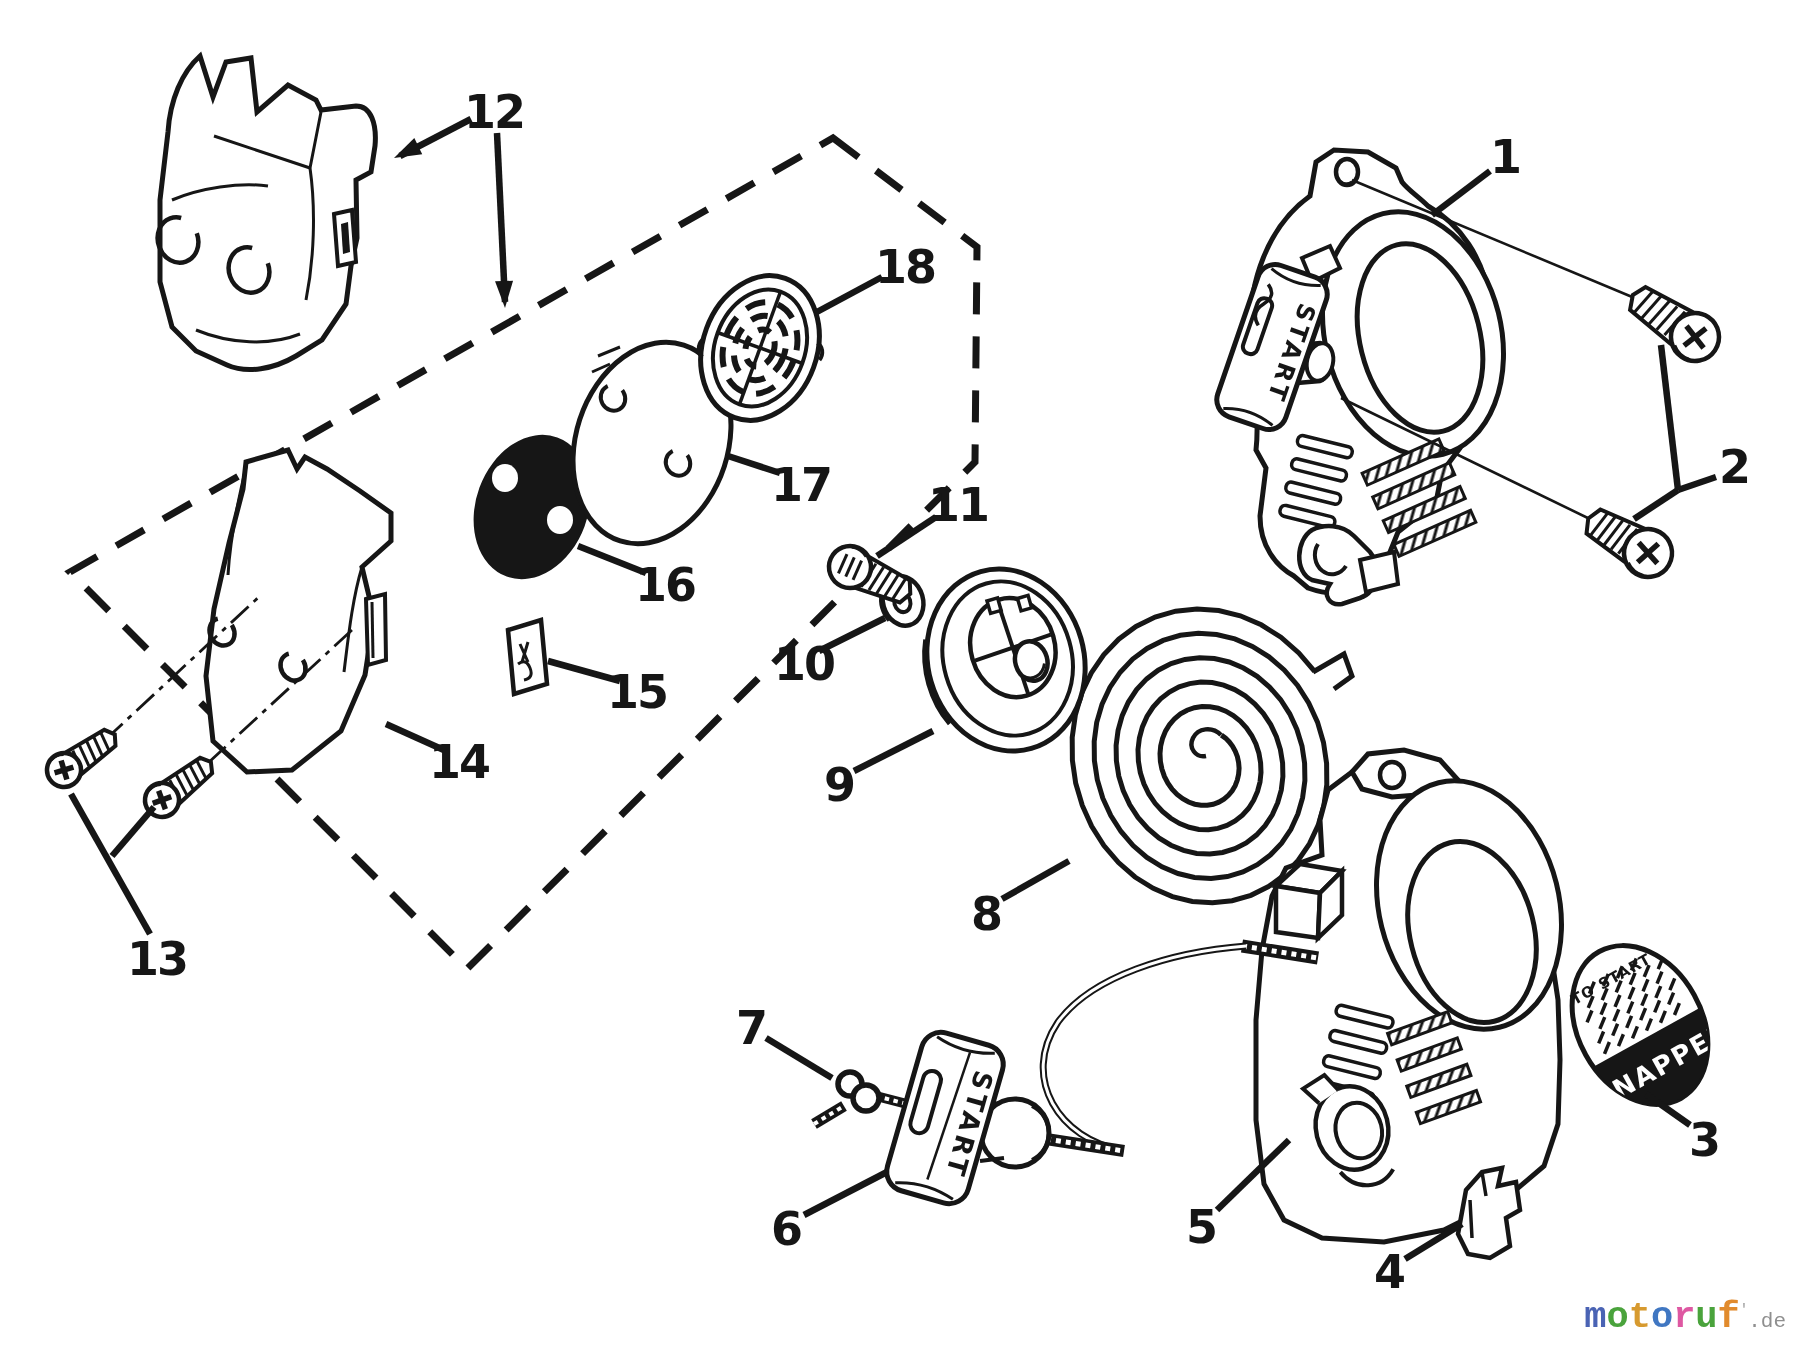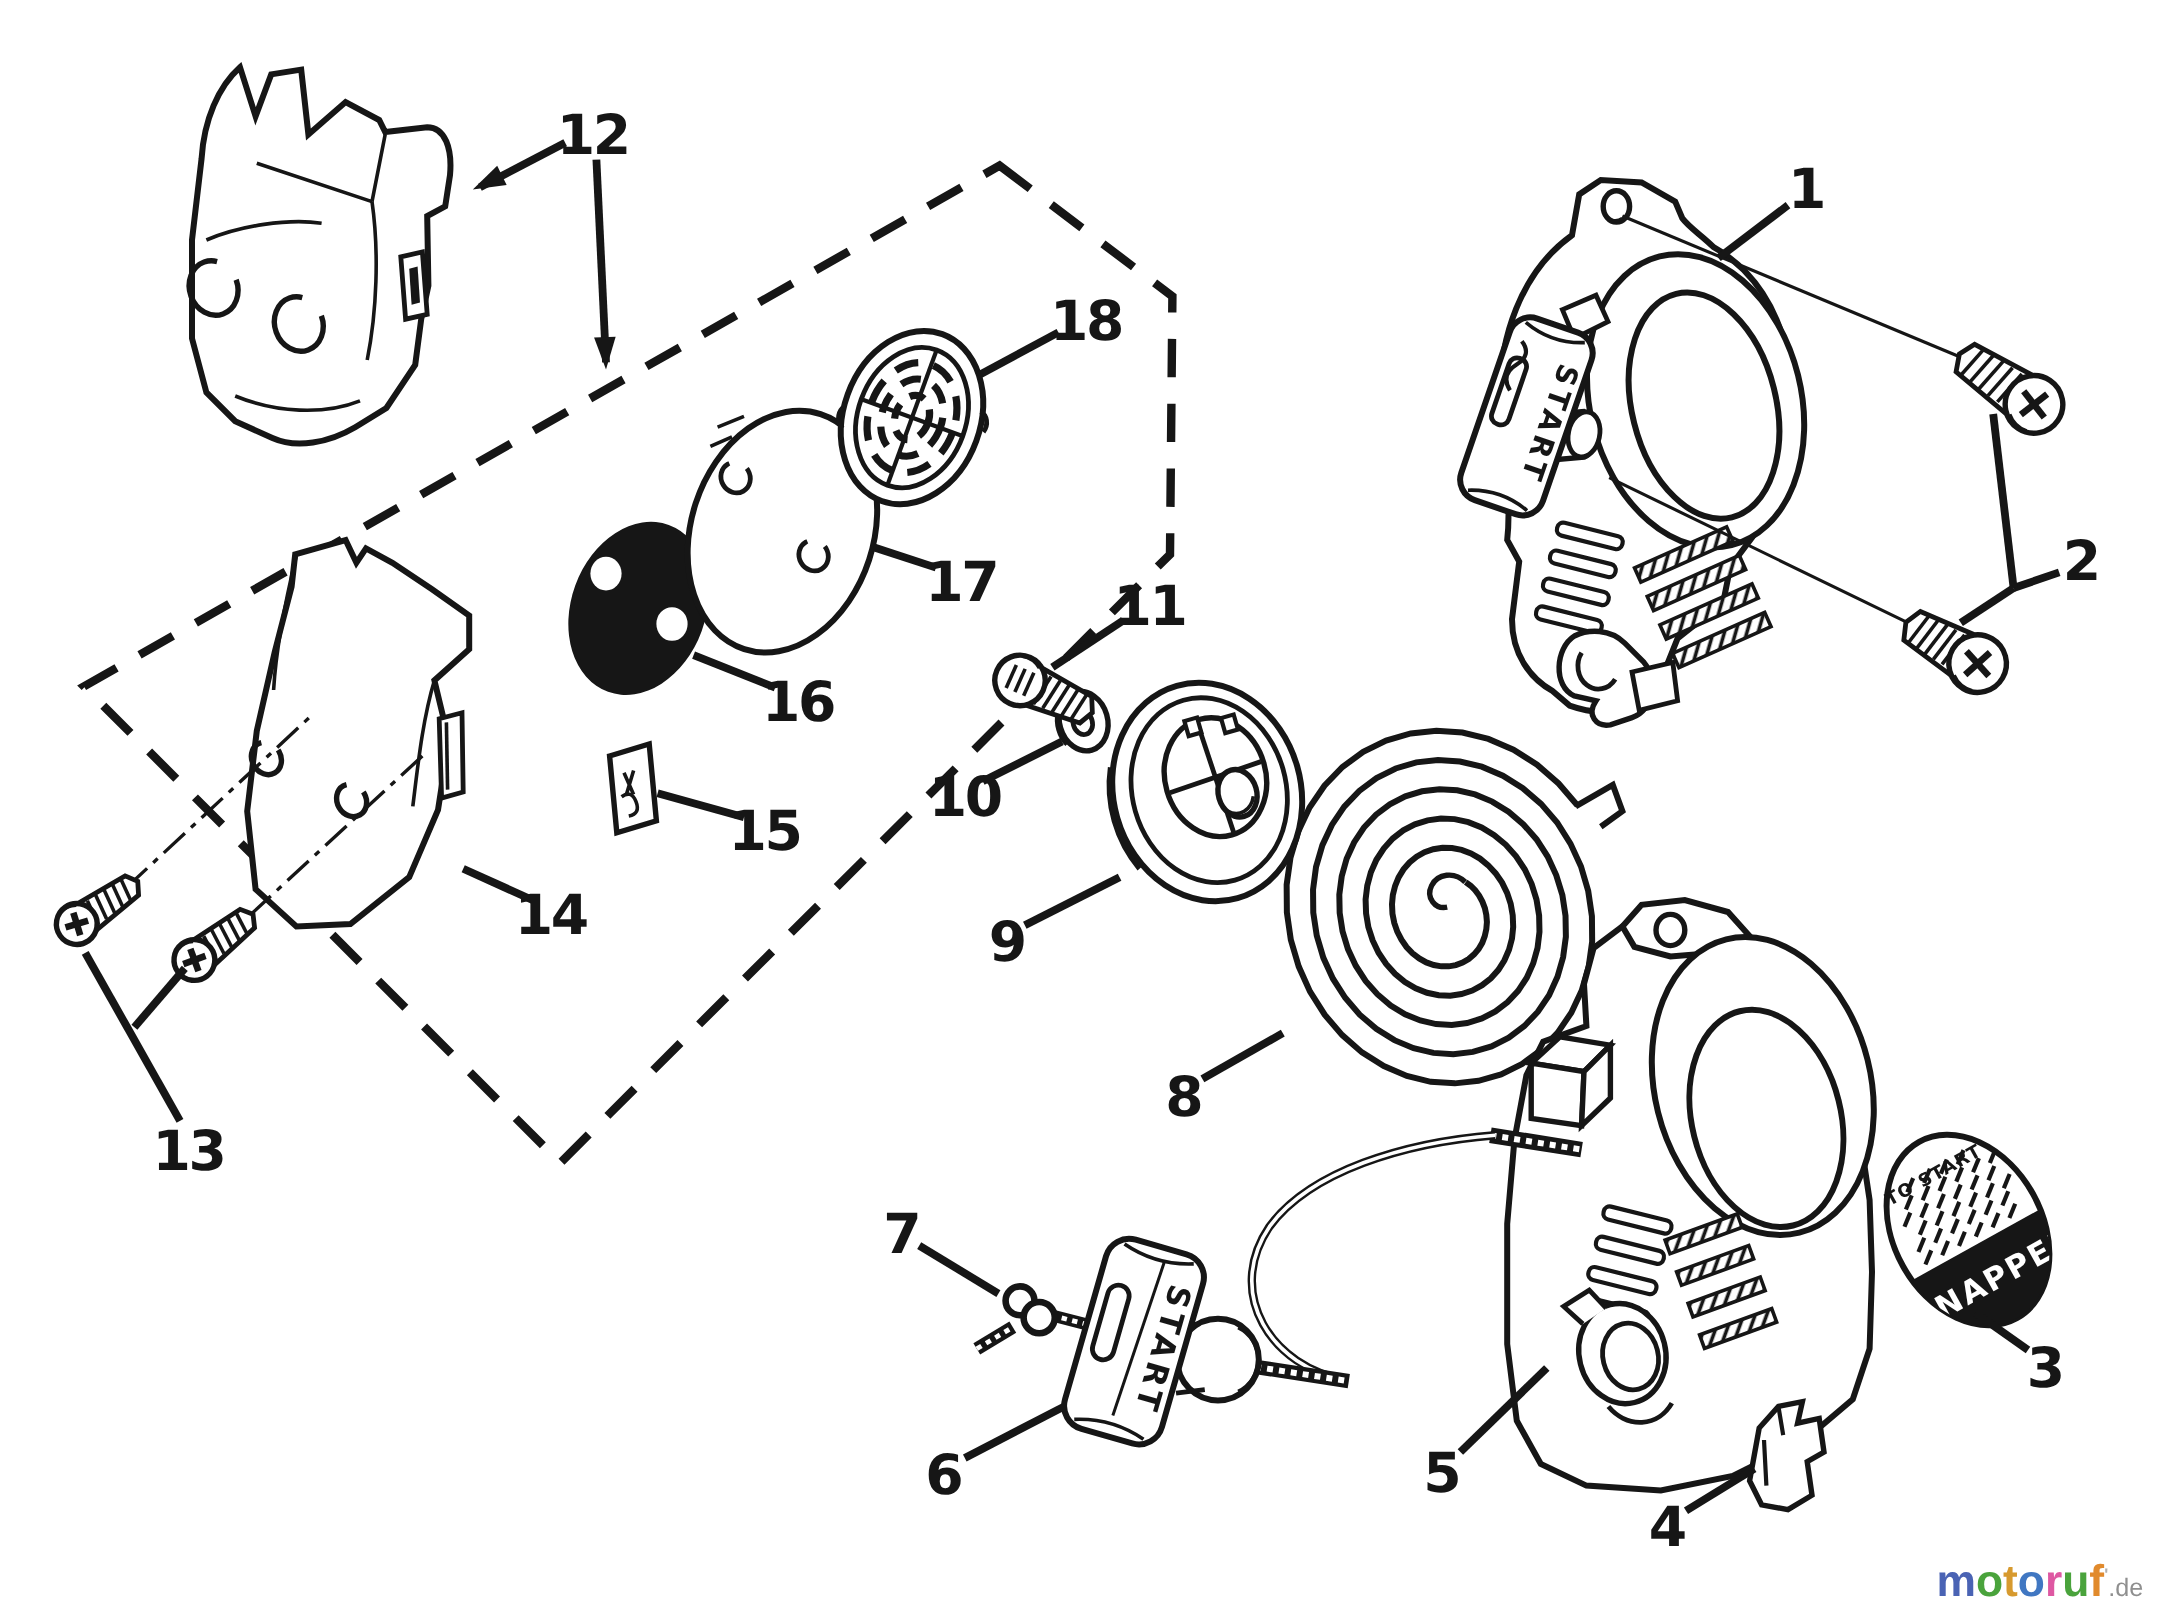--- a/index.html
+++ b/index.html
@@ -4,21 +4,21 @@
 <style>
   html,body{margin:0;padding:0;background:#fff;}
   .stage{position:relative;width:1800px;height:1348px;background:#fff;overflow:hidden;
          font-family:"DejaVu Sans",sans-serif;}
   svg{position:absolute;left:0;top:0;}
   .callout{font:700 46px "DejaVu Sans",sans-serif;fill:#161616;letter-spacing:-2px;}
   .handle-text{font:700 24px "DejaVu Sans",sans-serif;fill:#161616;letter-spacing:4px;}
   .handle-text-big{font:700 26px "DejaVu Sans",sans-serif;fill:#161616;letter-spacing:4px;}
   .decal-brand{font:700 26px "DejaVu Sans",sans-serif;fill:#ffffff;letter-spacing:2px;}
   .decal-head{font:700 15px "DejaVu Sans",sans-serif;fill:#161616;letter-spacing:1px;}
-  .watermark{position:absolute;right:14px;bottom:12px;font-family:Liberation Sans, sans-serif;
+  .watermark{position:absolute;right:14px;bottom:12px;font-family:Liberation Mono, monospace;
              font-weight:700;font-size:37px;line-height:1;user-select:none;}
   .watermark .suffix{font-size:21px;font-weight:400;}
   .watermark .mark{font-size:14px;vertical-align:super;}
 </style>
 </head>
 <body>
 
 <div class="stage">
 <svg width="1800" height="1348" viewBox="0 0 1800 1348">
   <defs>

